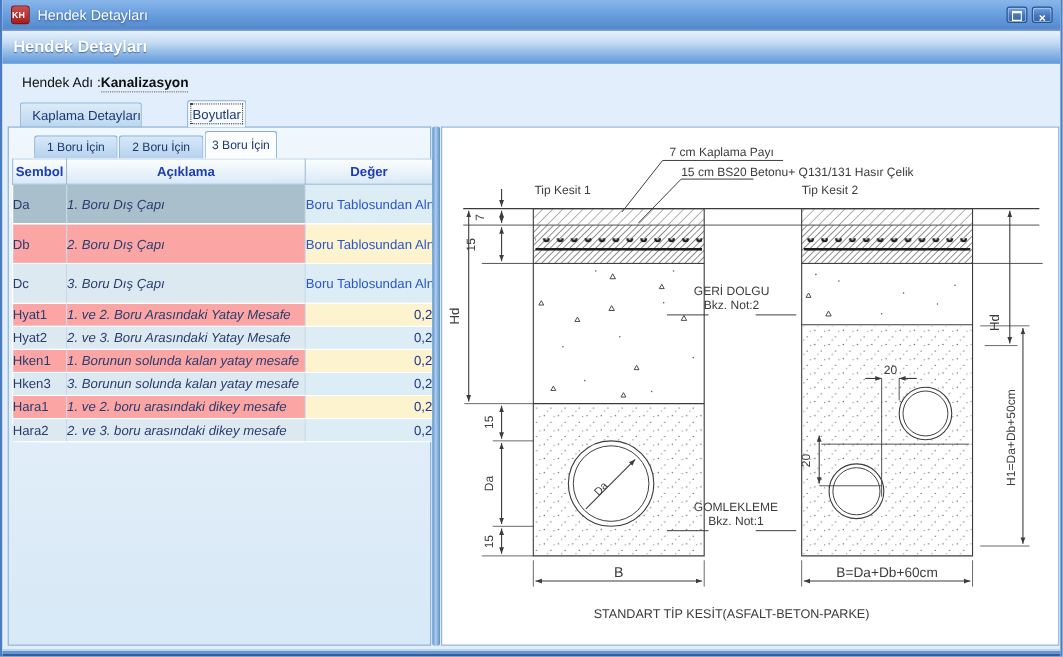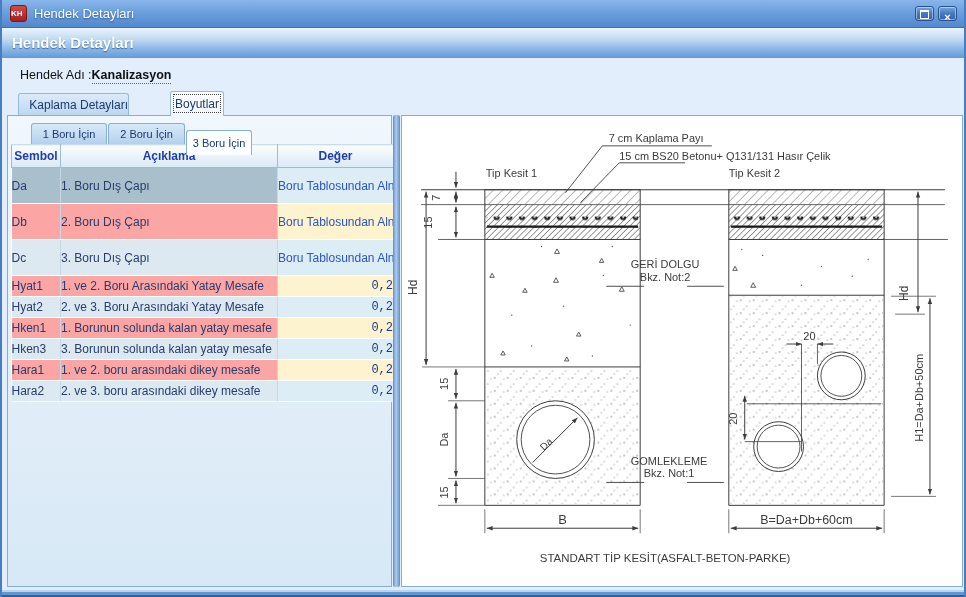--- a/index.html
+++ b/index.html
@@ -44,41 +44,41 @@
     background:linear-gradient(90deg,#5d8fc9 0%,#aecdef 45%,#5d8fc9 100%);border-radius:2px;}
   .right-panel{position:absolute;left:399px;top:115px;width:562px;height:472px;background:#fff;
     border:1px solid #86add4;box-sizing:border-box;}
   
   .itab{position:absolute;box-sizing:border-box;text-align:center;font-size:11px;color:#1c3a6e;
     border:1px solid #8ab0d8;border-bottom:none;border-radius:3px 3px 0 0;
     background:linear-gradient(180deg,#d8e9f8 0%,#b4d1ee 100%);cursor:default;margin-left:16px;}
   .itab.active{background:#fbfdfe;z-index:4;}
   #itab-1{left:7px;top:7px;width:76px;height:21px;line-height:20px;}
   #itab-2{left:84px;top:7px;width:77px;height:21px;line-height:20px;}
-  #itab-3{left:162px;top:14px;width:66px;height:25px;line-height:24px;}
+  #itab-3{left:162px;top:3px;width:66px;height:25px;line-height:24px;}
   
   table.params{position:absolute;left:3px;top:28px;width:382px;border-collapse:collapse;table-layout:fixed;
     font-size:12px;background:#fff;border-radius:21px;}
   table.params col.c1{width:49px;} table.params col.c2{width:217px;} table.params col.c3{width:116px;}
   table.params th{height:20px;font-weight:bold;color:#1d3db2;text-align:center;
     background:linear-gradient(180deg,#fbfdfe 0%,#d9e9f7 100%);
     border:1px solid #9dbcd8;border-top:1px solid #c9dcec;}
   table.params td{color:#263d6e;border-right:1px solid #c7d7e6;border-bottom:1px solid rgba(255,255,255,.8);
     padding:0;vertical-align:middle;overflow:hidden;white-space:nowrap;}
   td.sym{padding-left:5px;}
-  td.desc{padding-left:6px;}
+  td.desc{padding-left:6px;font-style:italic;}
   td.val{text-align:right;padding-right:5px;white-space:normal;line-height:16px;}
   tr.h35 td{height:35px;} tr.h20 td{height:20px;}
   tr.rsel td.sym, tr.rsel td.desc{background:#a9bfcc;}
   tr.ra td.sym, tr.ra td.desc{background:#fca5a5;}
   tr.rb td.sym, tr.rb td.desc{background:#dde9f1;}
   td.val.vy{background:#fdf3cf;}
   td.val.vb{background:#dcedf6;}
   td.val.link{color:#2a56c6;}
-  td.val.num{color:#1f3a88;font-family:Liberation Mono, monospace;}
+  td.val.num{color:#1f3a88;}
   
   .bottom-strip{position:absolute;left:0;top:590px;width:100%;height:7px;
     background:linear-gradient(180deg,#b9d4ee 0%,#b9d4ee 28%,#6795cf 28%,#6795cf 65%,#2f5f9f 65%,#2f5f9f 100%);}
   
   svg.draw{position:absolute;left:0;top:0;width:560px;height:470px;}
   svg.draw text{fill:#3c3c3c;font-family:"Liberation Sans",sans-serif;}
 </style>
 </head>
 <body>
 

